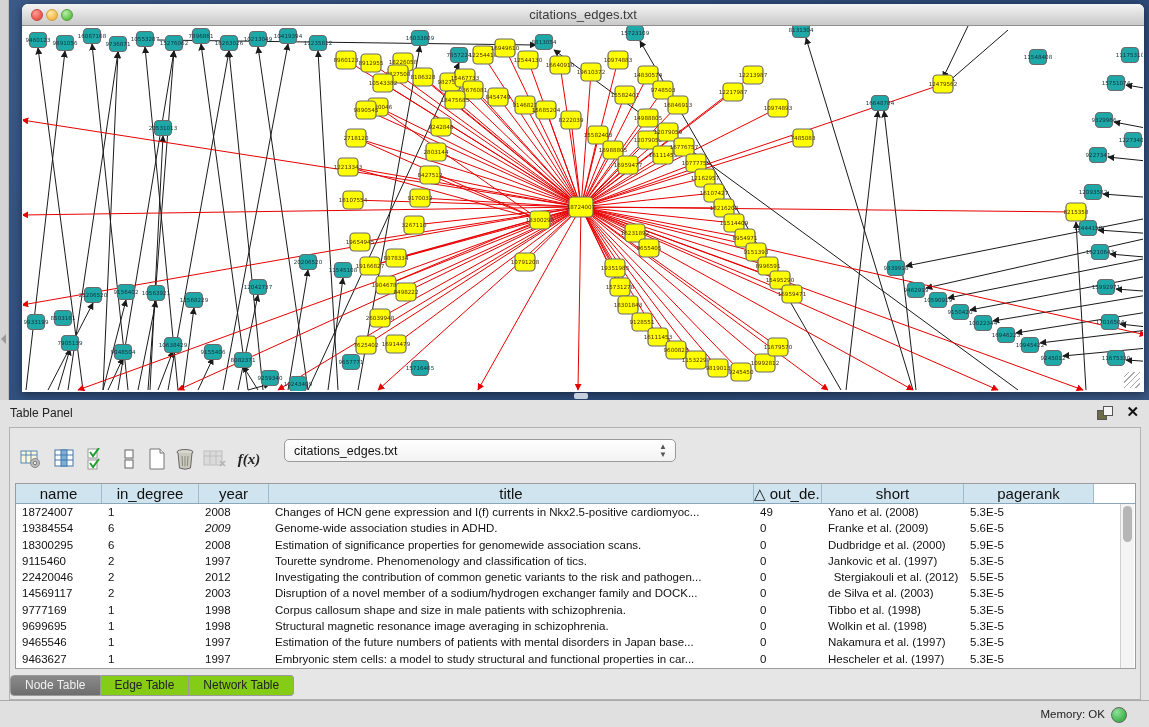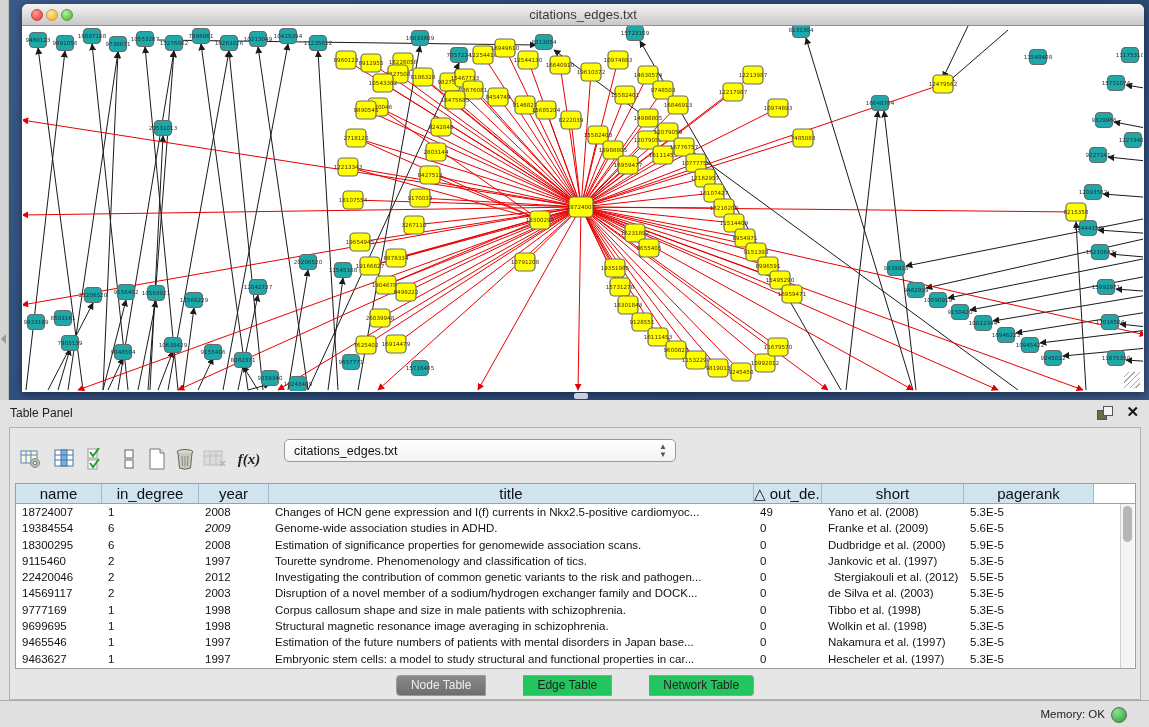--- a/index.html
+++ b/index.html
@@ -44,22 +44,22 @@
   #grid{position:absolute;left:5px;top:55px;width:1121px;height:186px;background:#fff;border:1px solid #9c9c9c;box-sizing:border-box;}
   #grid-header{display:flex;height:19px;background:#cfe4ef;border-bottom:1px solid #8aa8bb;}
   .hcell{font-size:15px;color:#111;text-align:center;line-height:19px;border-right:1px solid #9fbccb;
      white-space:nowrap;overflow:hidden;box-sizing:border-box;flex:none;}
   .hfill{flex:1;background:#fff;border-right:none;}
   .grow{display:flex;height:16.3px;}
   .gcell{font-size:11.5px;color:#111;line-height:16.3px;padding-left:6px;white-space:nowrap;overflow:hidden;box-sizing:border-box;flex:none;}
   #vscroll{position:absolute;right:1px;top:20px;width:13px;height:164px;background:#f4f4f4;border-left:1px solid #cfcfcf;}
   #vthumb{position:absolute;left:2px;top:2px;width:9px;height:36px;border-radius:5px;background:#b6b6b6;}
   
-  #tabs{position:absolute;left:0;right:0;top:247px;display:flex;justify-content:center;gap:37px;}
-  .tab{font-size:12px;padding:2px 14px;border:1px solid #9a9a9a;border-left:none;background:#22c55e;color:#222;line-height:15px;}
+  #tabs{position:absolute;left:0;right:0;top:247px;display:flex;justify-content:flex-start;}
+  .tab{font-size:12px;padding:2px 14px;border:1px solid #9a9a9a;border-left:none;background:#84cc16;color:#222;line-height:15px;}
   .tab:first-child{border-left:1px solid #9a9a9a;border-radius:4px 0 0 4px;}
   .tab:last-child{border-radius:0 4px 4px 0;}
   .tab.sel{background:linear-gradient(#8a8a8a,#6e6e6e);color:#f0f0f0;}
   
   #status-bar{position:absolute;left:0;top:700px;width:1149px;height:27px;background:#e0e0e0;border-top:1px solid #aaa;box-sizing:border-box;}
   #memory-label{position:absolute;right:44px;top:7px;font-size:11.5px;color:#222;}
   #memory-dot{position:absolute;right:22px;top:6px;width:14px;height:14px;border-radius:50%;
      background:radial-gradient(circle at 35% 30%,#8fe09a,#3db54a 70%);border:1px solid #666;}
 </style>
 </head>

